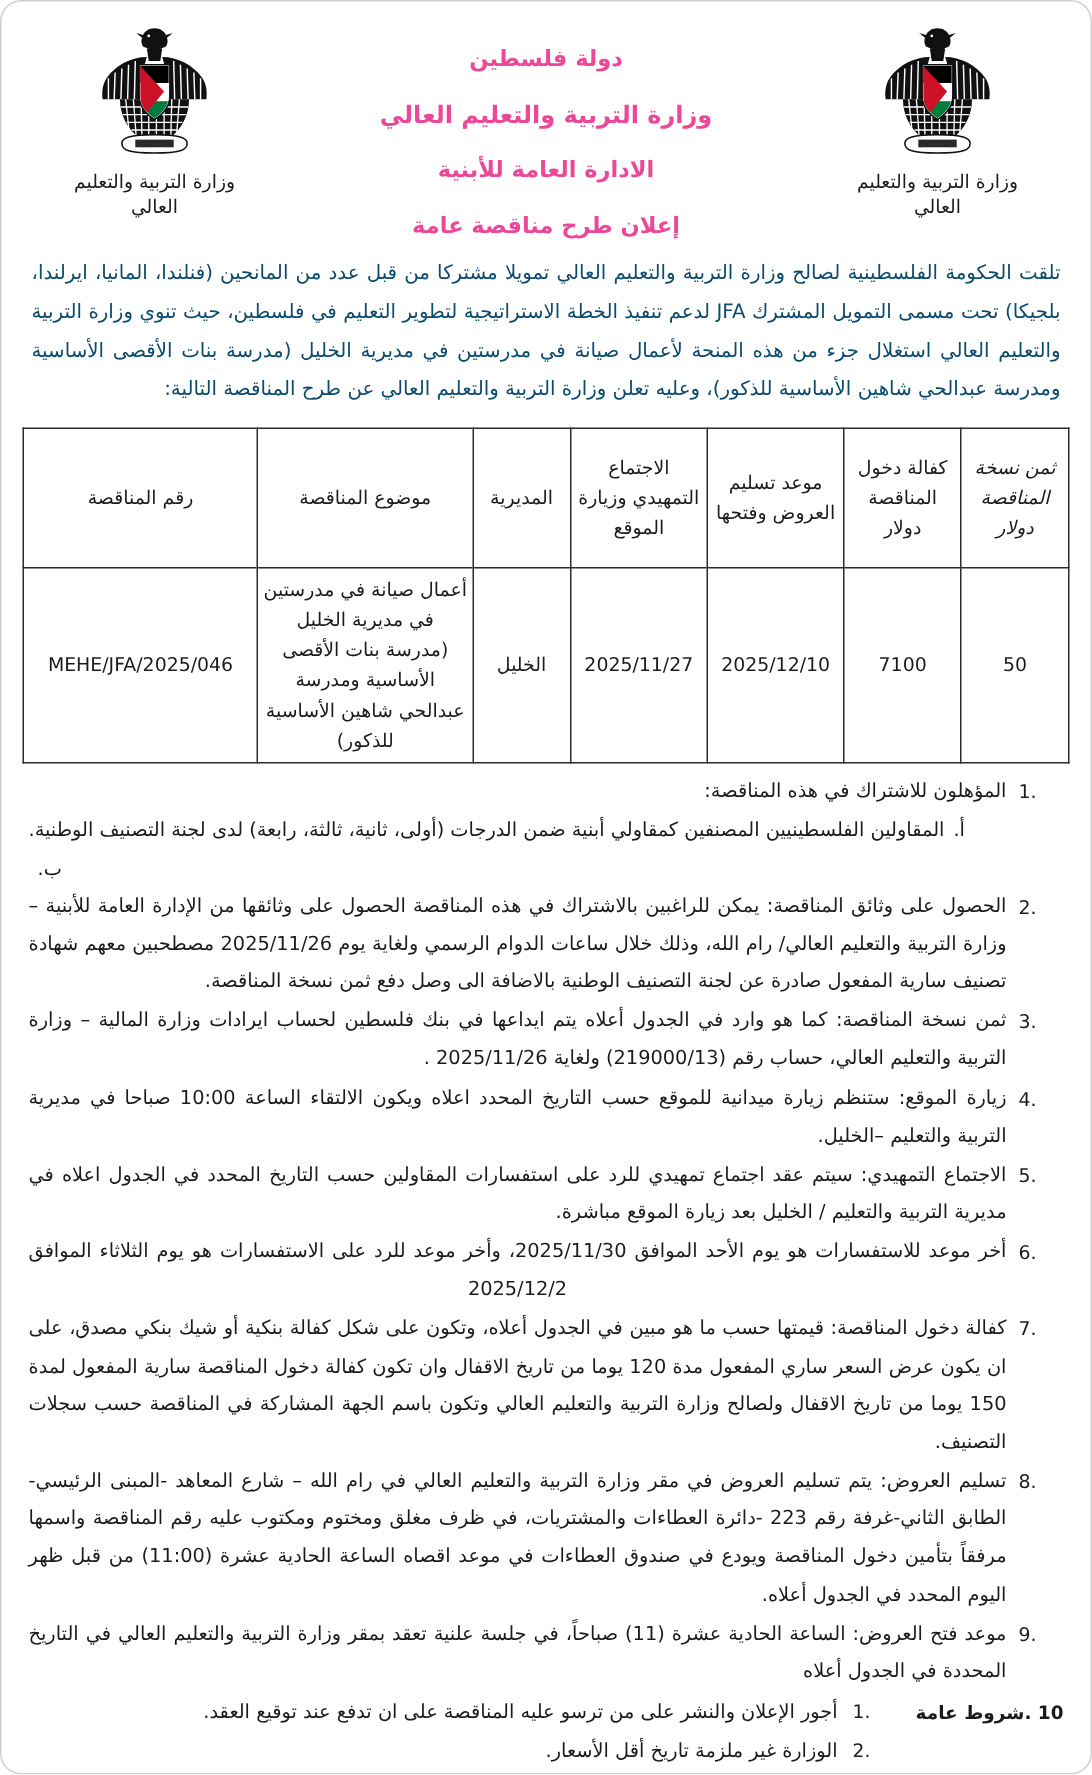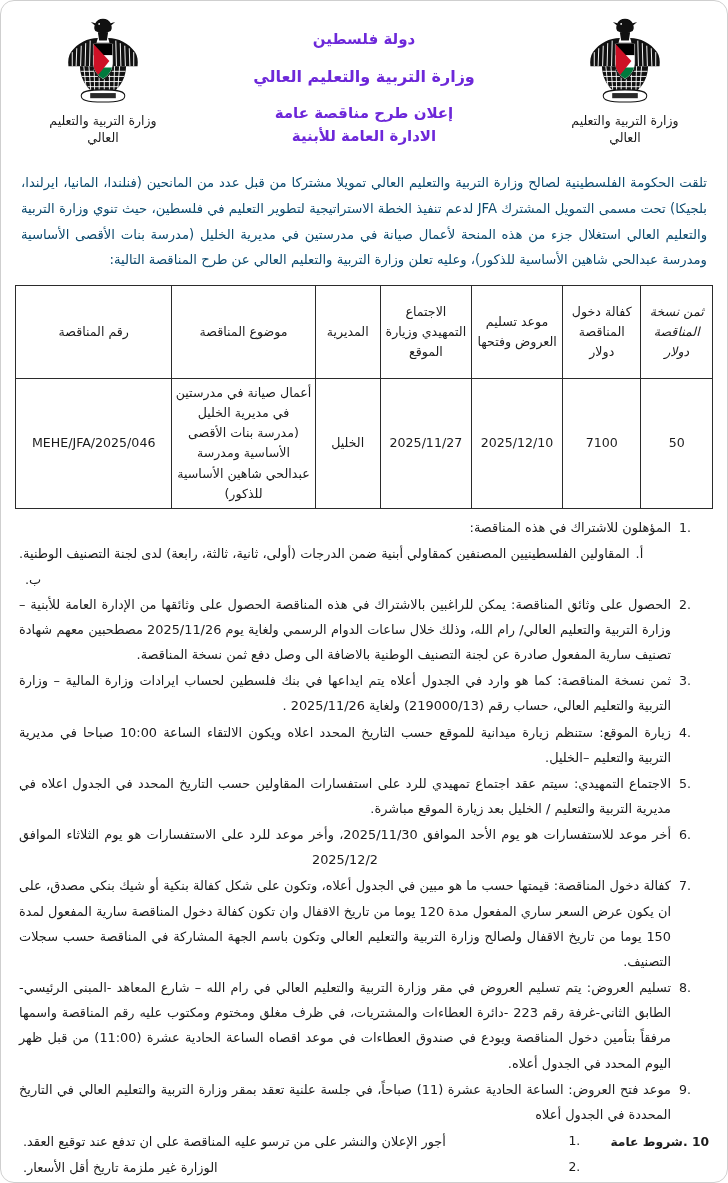--- a/index.html
+++ b/index.html
@@ -60,21 +60,21 @@
   .title-block {
     flex: 1 1 auto;
     text-align: center;
     padding-top: 14px;
   }
   .title-line {
     font-size: 15.5px;
     font-weight: bold;
     letter-spacing: 0px;
     margin: 0 0 20px 0;
-    color: #6d28d9;
+    color: #ec4899;
     line-height: 1.1;
   }
   .title-line.t1 { font-size: 15px; margin-top: 2px; }
   .title-line.t2 { font-size: 16px; }
   .title-line.t3 { font-size: 15px; }
   .title-line.t4 { font-size: 15px; margin-bottom: 6px; }
 
   
   .intro {
     margin: 6px 6px 0 6px;
@@ -194,21 +194,21 @@
   .general-num {
     flex: 0 0 32px;
     text-align: left;
     padding-left: 10px;
     direction: ltr;
     unicode-bidi: embed;
     font-size: 12.4px;
   }
   .general-text {
     flex: 1 1 auto;
-    text-align: left;
+    text-align: right;
     font-size: 12.9px;
   }
 </style>
 </head>
 <body>
 
 <div class="page">
 
   <div class="header">
 
@@ -263,22 +263,22 @@
           <path d="M26 126 C26 120 34 117 60 117 C86 117 94 120 94 126 C94 133 86 136 60 136 C34 136 26 133 26 126 Z" fill="#ffffff" stroke="#111111" stroke-width="1.6"></path>
           <rect x="40" y="122" width="40" height="8" fill="#2a2a2a"></rect>
         </g>
       </svg>
       <div class="emblem-caption">وزارة التربية والتعليم العالي</div>
     </div>
 
     <div class="title-block">
       <div class="title-line t1">دولة فلسطين</div>
       <div class="title-line t2">وزارة التربية والتعليم العالي</div>
+      <div class="title-line t3">الادارة العامة للأبنية</div>
       <div class="title-line t4">إعلان طرح مناقصة عامة</div>
-      <div class="title-line t3">الادارة العامة للأبنية</div>
     </div>
 
     <div class="emblem-block">
       <svg class="eagle" viewBox="0 0 120 150" aria-hidden="true">
         <g fill="#111111">
           <path d="M60 6 C54 6 50 9 48 13 L41 11 L47 16 C46 19 46 22 48 25 L60 30 L72 25 C74 22 74 19 73 16 L79 11 L72 13 C70 9 66 6 60 6 Z"></path>
           <circle cx="54" cy="14" r="1.4" fill="#ffffff"></circle>
           <path d="M52 27 L68 27 L66 40 L54 40 Z"></path>
           <path d="M52 36 C36 36 20 44 10 58 C6 64 5 72 6 80 L46 80 C46 64 48 48 52 36 Z"></path>
           <path d="M68 36 C84 36 100 44 110 58 C114 64 115 72 114 80 L74 80 C74 64 72 48 68 36 Z"></path>

